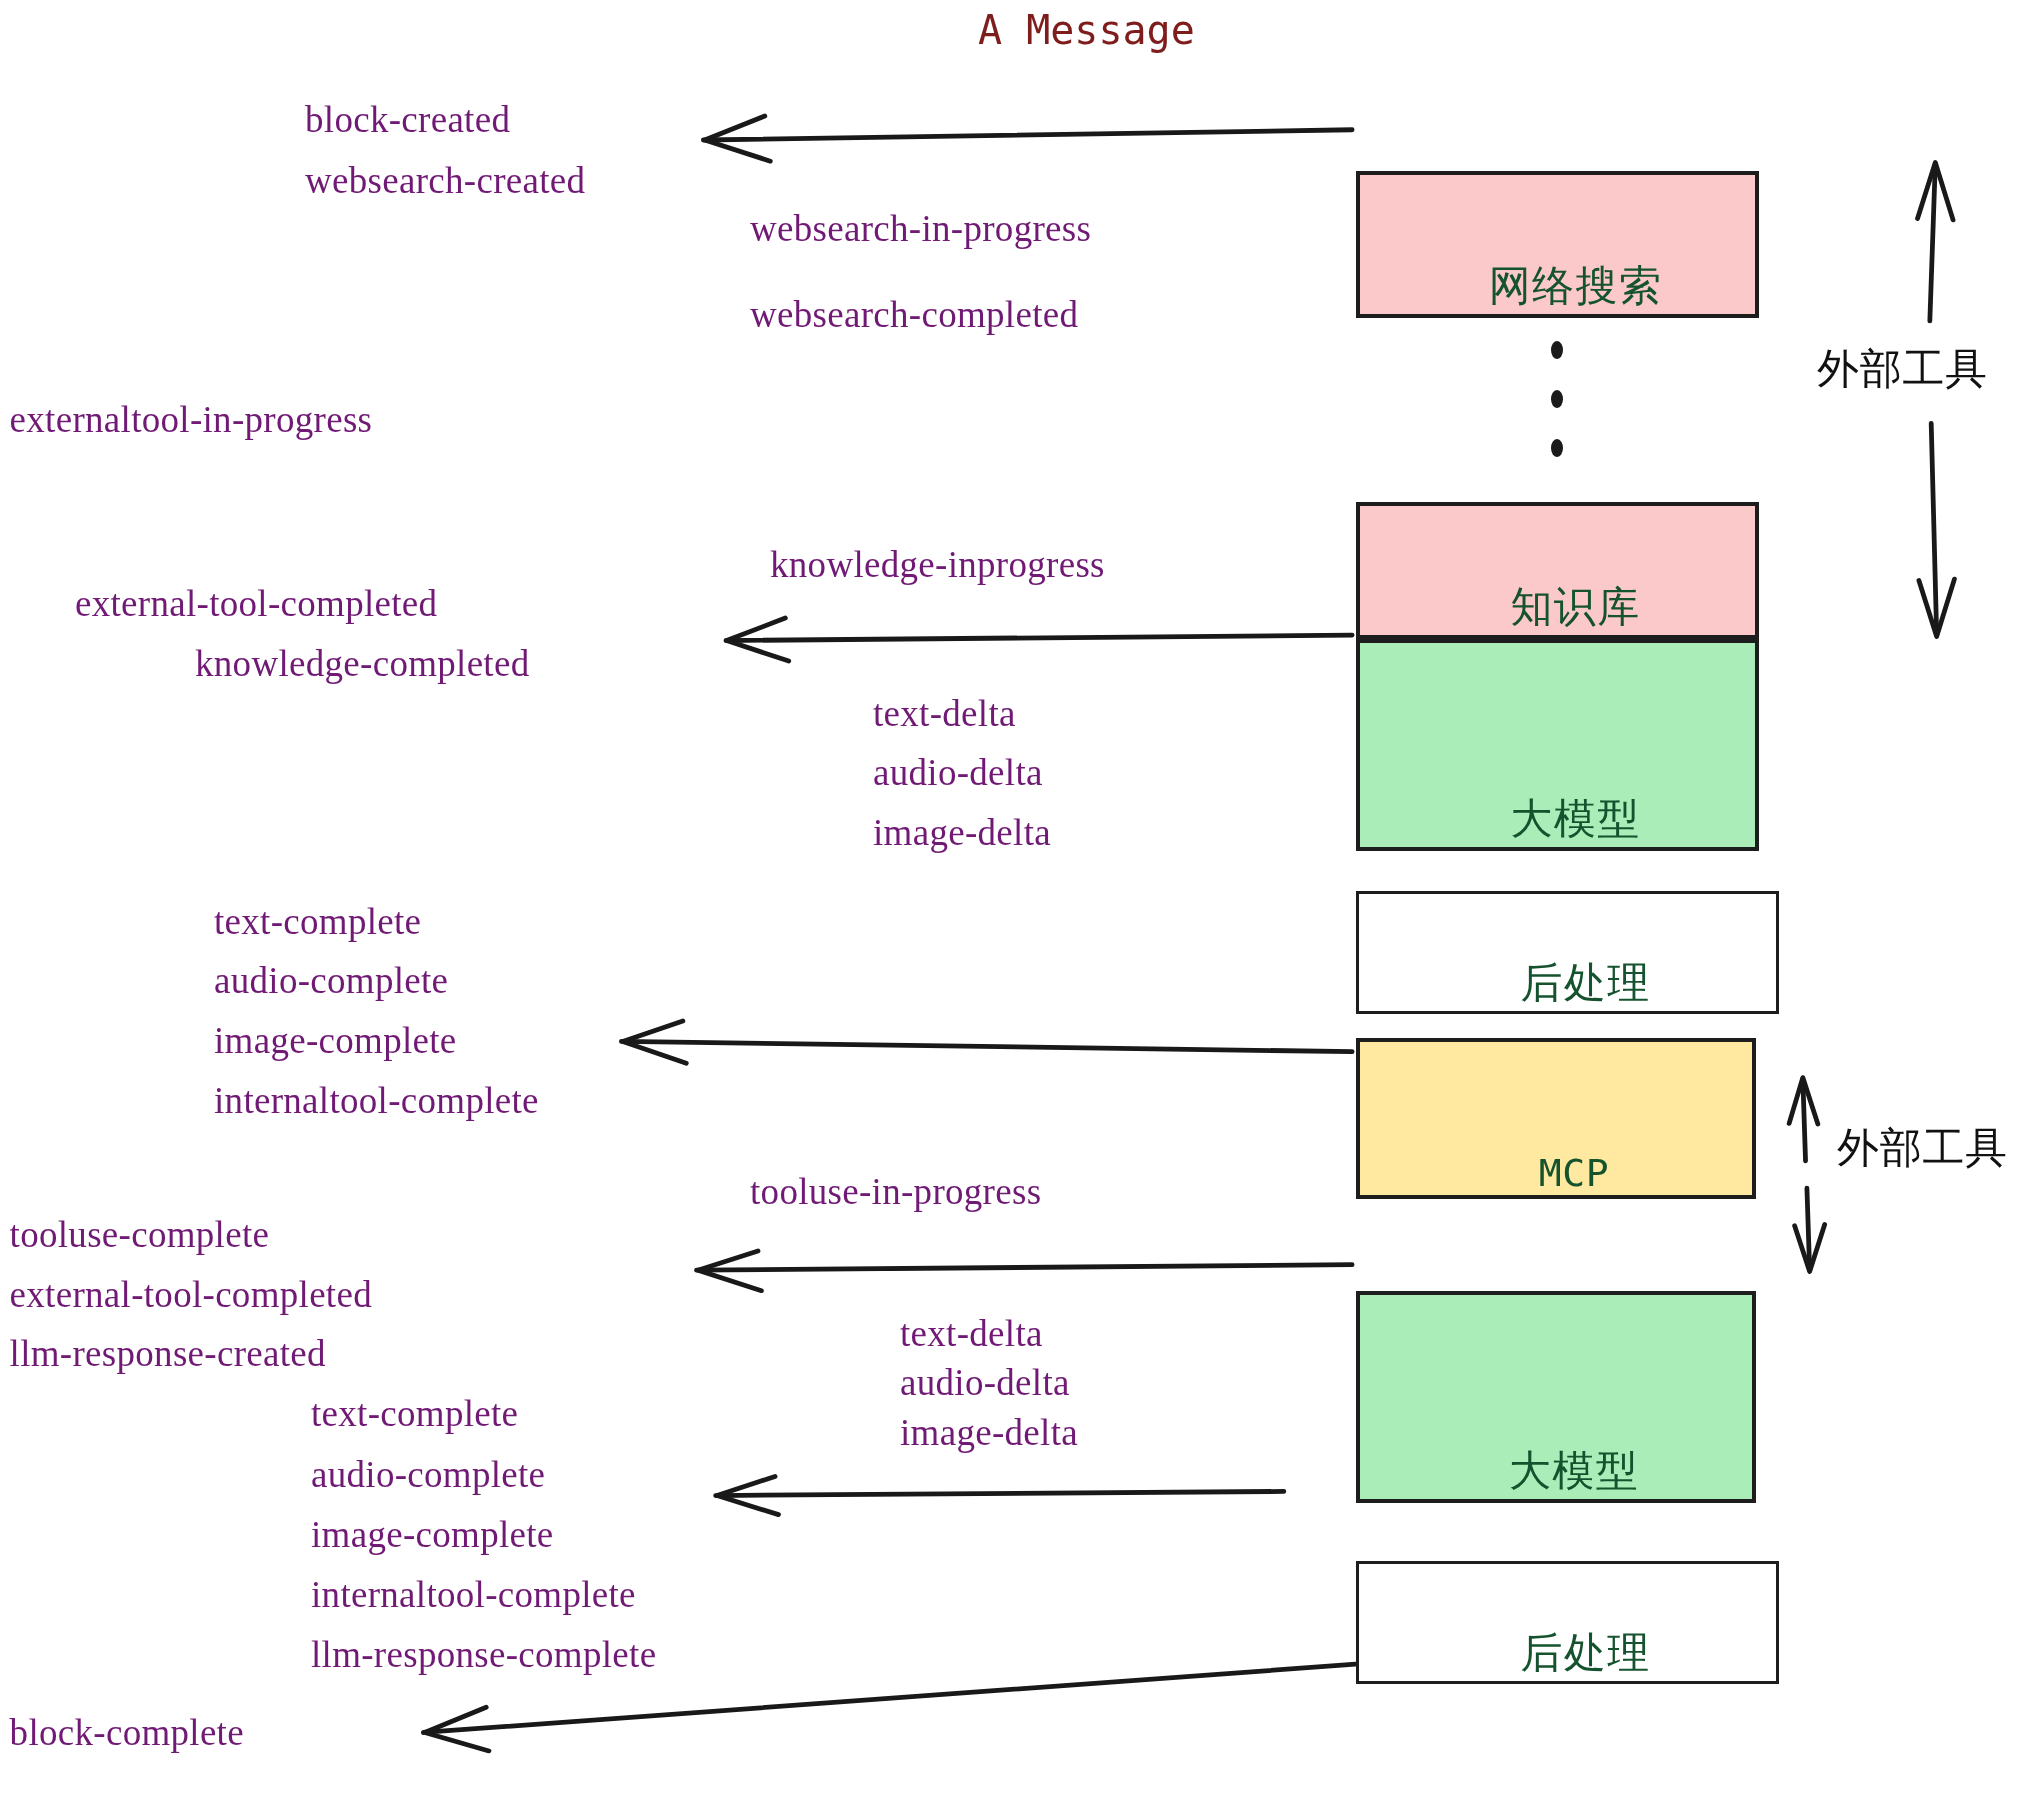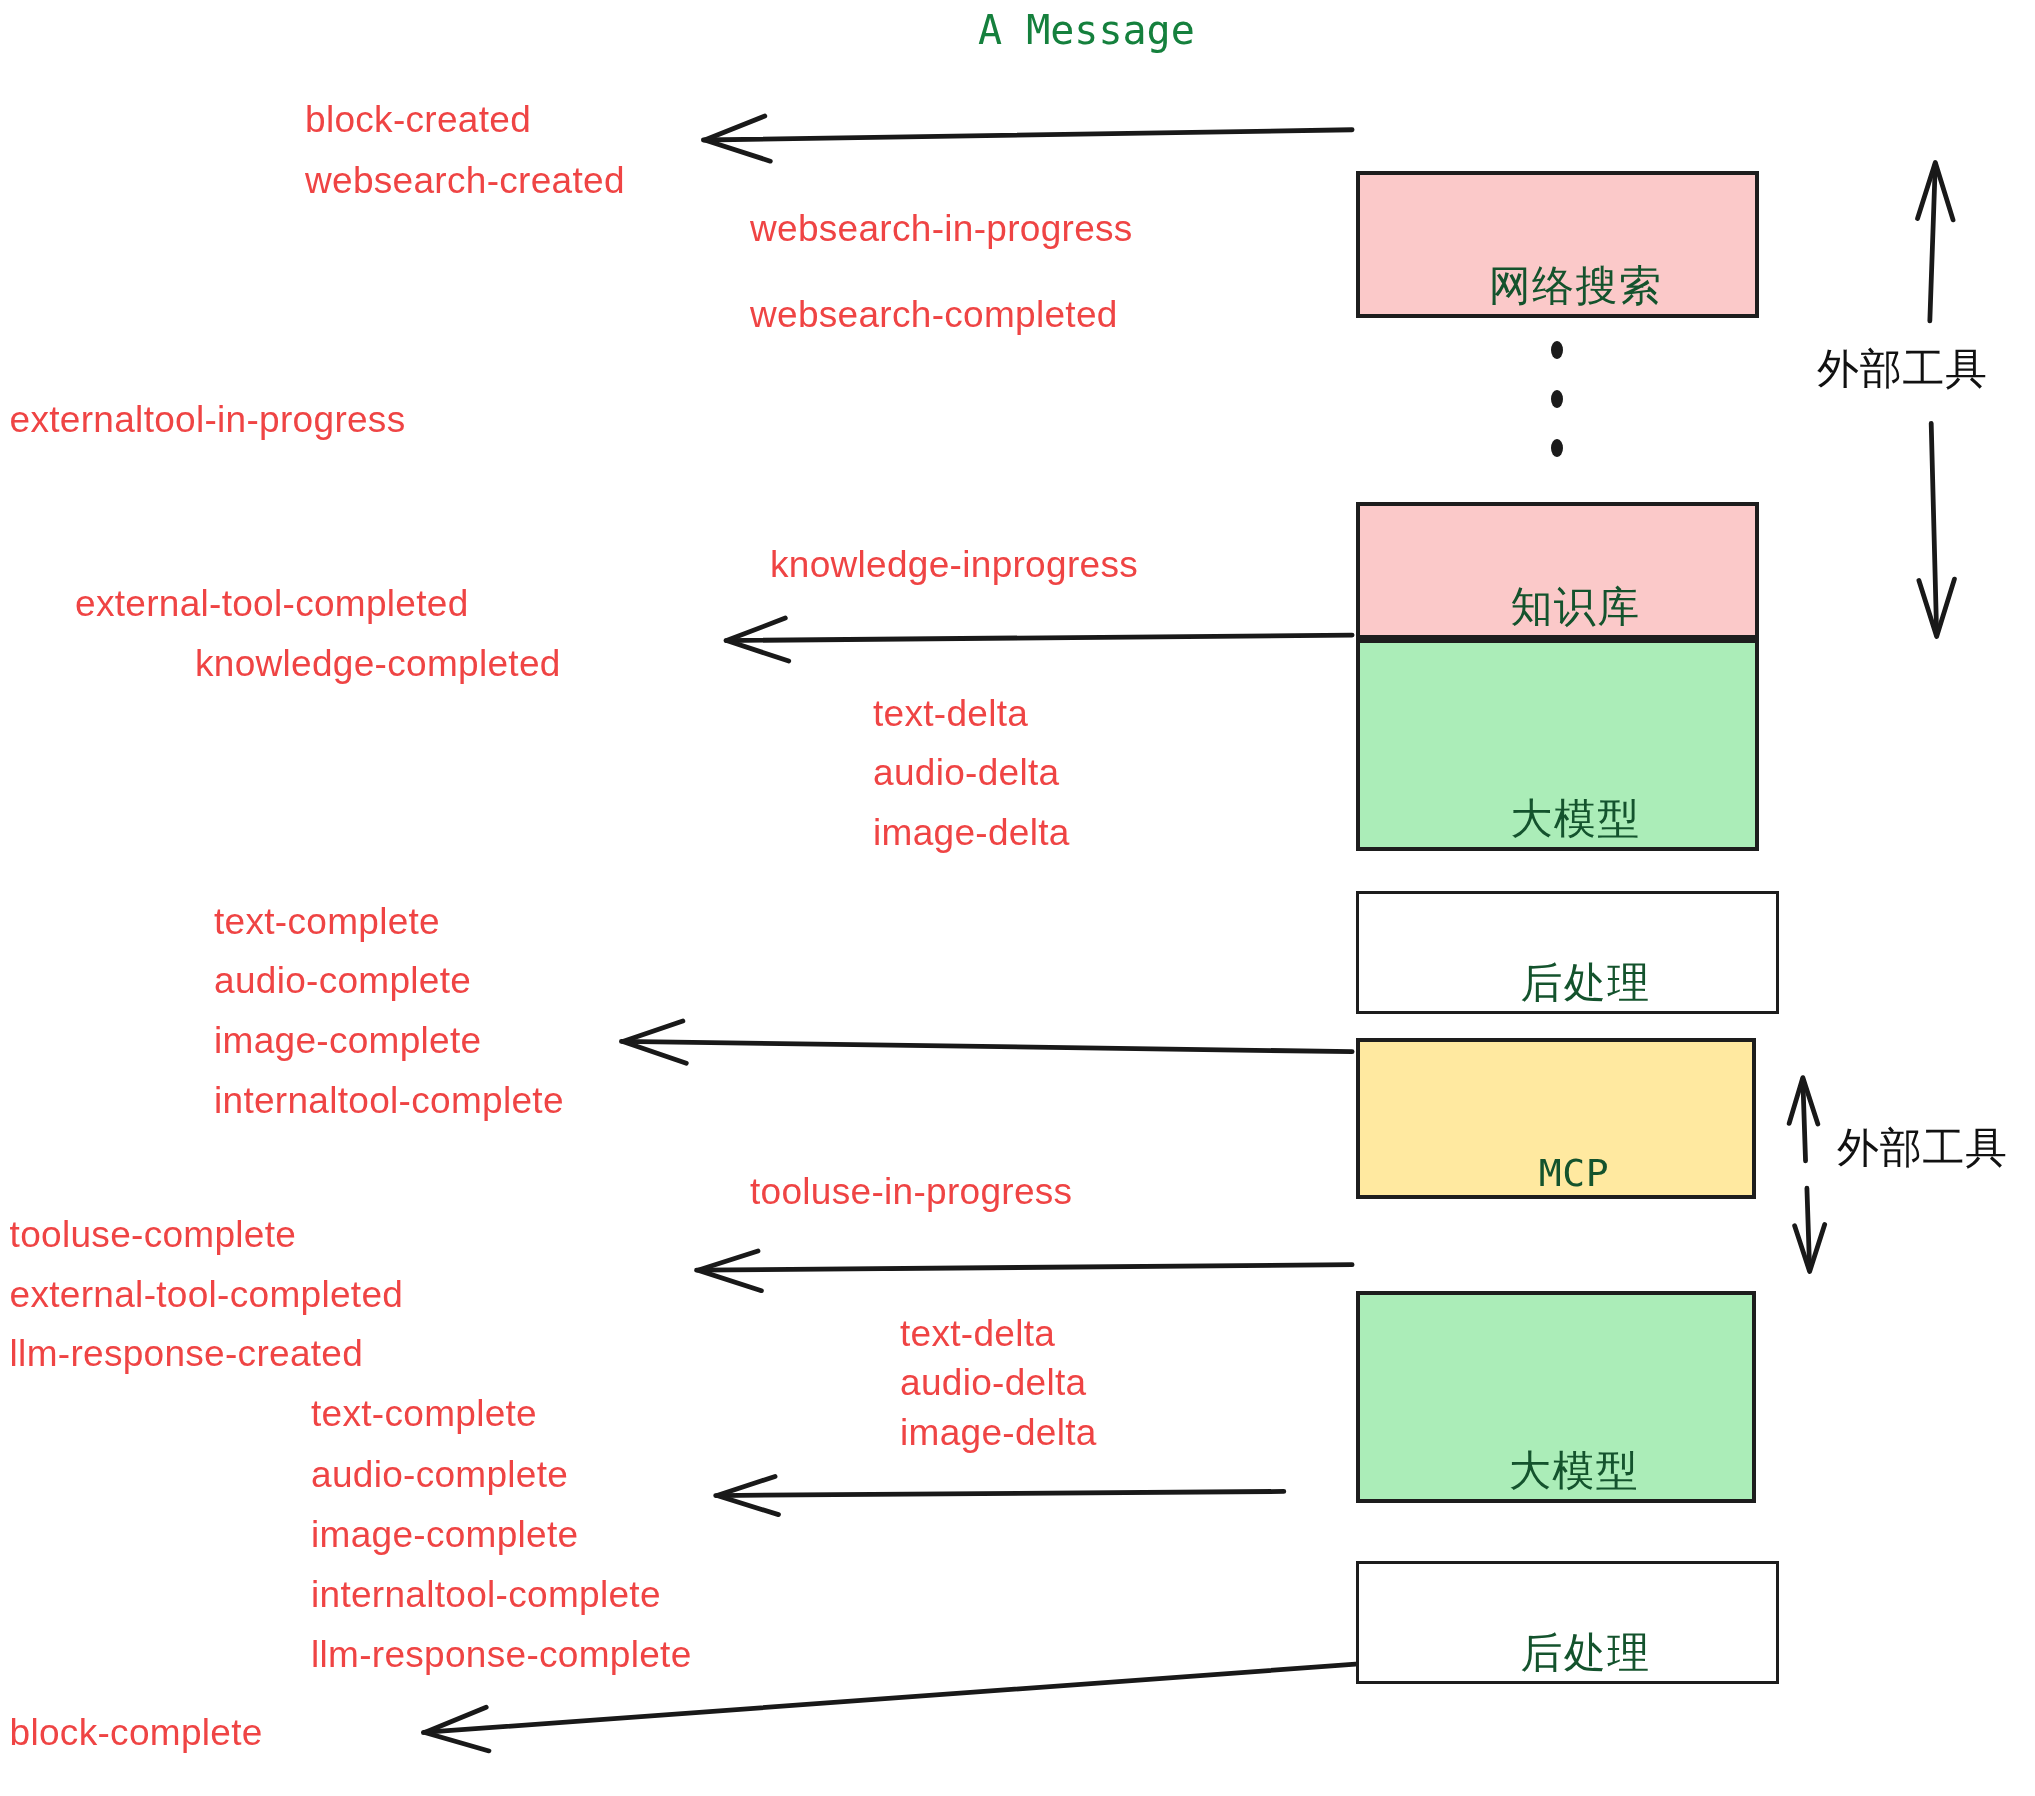--- a/index.html
+++ b/index.html
@@ -11,32 +11,32 @@
   #stage{
     position:relative;
     width:2035px;
     height:1796px;
     background:#ffffff;
     overflow:hidden;
   }
   
   .lbl{
     position:absolute;
-    font-family:Liberation Sans, sans-serif;
+    font-family:Liberation Serif, serif;
     font-size:37px;
     line-height:1.0;
     letter-spacing:0.3px;
-    color:#ef4444;
+    color:#701a75;
     white-space:pre;
   }
   .title{
     position:absolute;
     font-family:"DejaVu Sans Mono","Liberation Mono",monospace;
     font-size:40px;
-    color:#15803d;
+    color:#7f1d1d;
     white-space:pre;
   }
   
   .box{
     position:absolute;
     border:4.1px solid #1d1d1d;
     box-sizing:border-box;
     display:flex;
     align-items:flex-end;
     justify-content:center;

